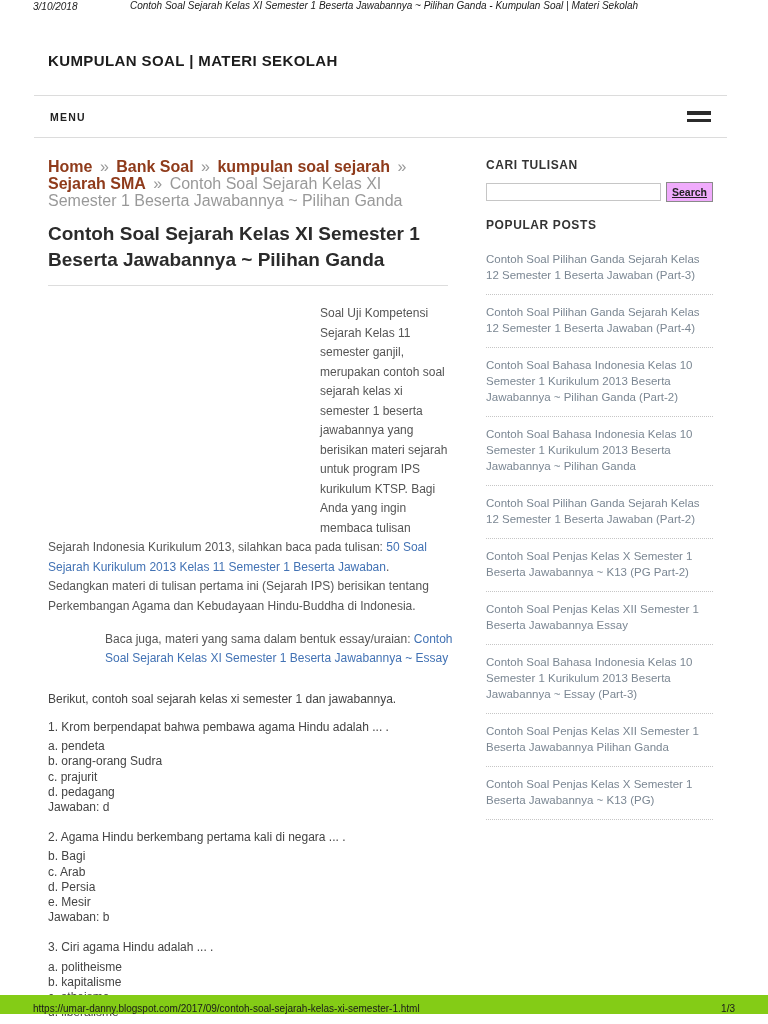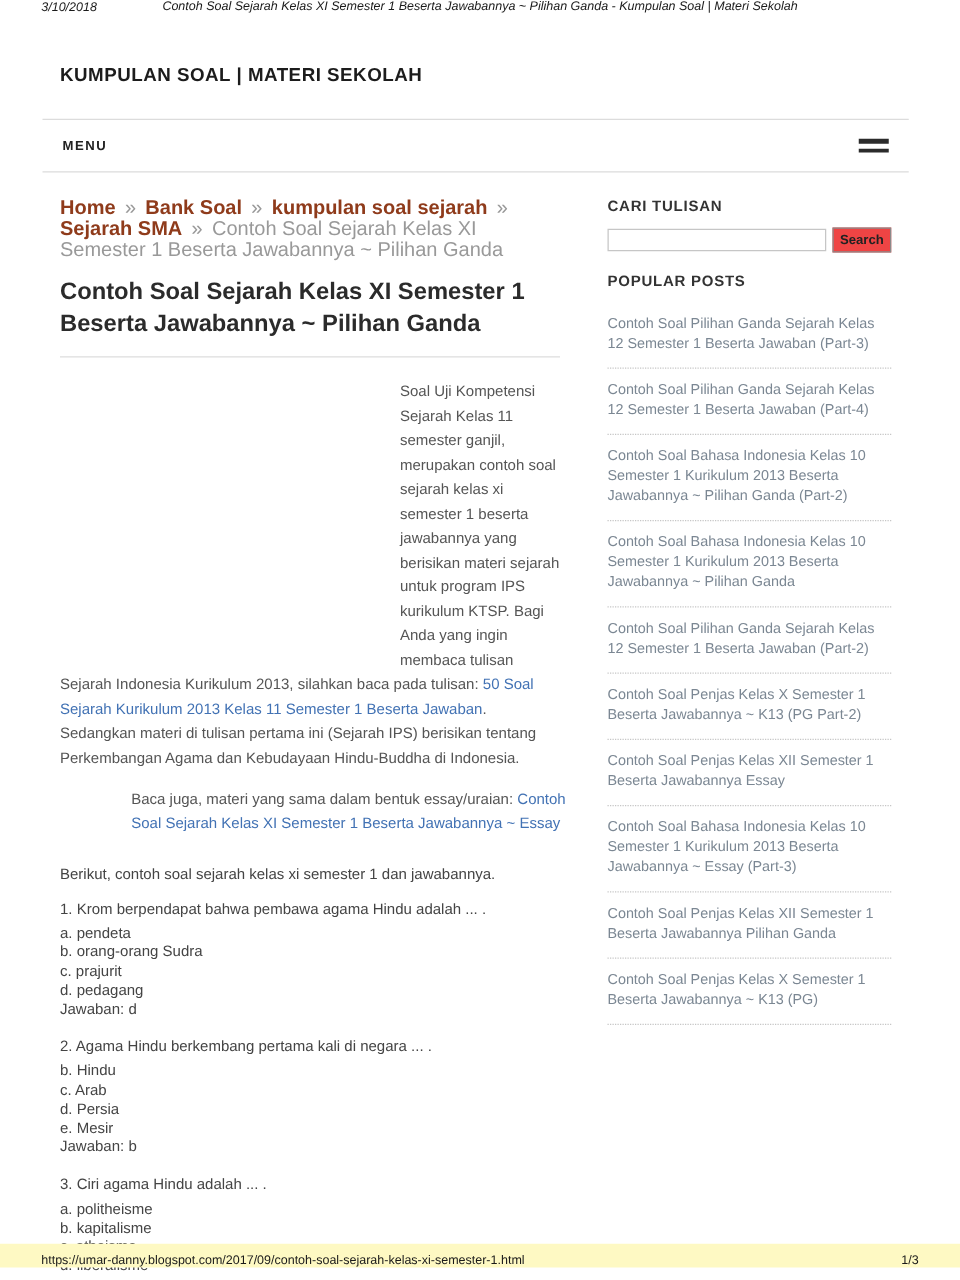--- a/index.html
+++ b/index.html
@@ -5,21 +5,21 @@
   * { margin:0; padding:0; box-sizing:border-box; }
   html,body { width:768px; height:1024px; }
   body { font-family:"Liberation Sans", sans-serif; background:#fff; color:#444; }
   .viewport { position:relative; width:768px; height:1024px; overflow:hidden; background:#fff; }
 
   
   .print-header { position:absolute; top:0; left:33px; right:33px; font-size:10px; color:#1a1a1a;font-style:italic; }
   .ph-date { position:absolute; left:0; top:1px; }
   .ph-title { display:block; text-align:center; }
   .print-footer { position:absolute; bottom:10px; left:0; right:0; padding:8px 33px 0;
-                  background:#fef9c3; font-size:10px; color:#1a1a1a;
+                  background:#84cc16; font-size:10px; color:#1a1a1a;
                   display:flex; justify-content:space-between; }
 
   
   .page { position:absolute; top:40px; left:0; right:0; padding:0 55px 0 48px; }
   .site-title { margin-top:12px; font-size:15px; font-weight:700; color:#1c1c1c; letter-spacing:.4px; }
   .menu-bar { margin:26px -14px 0; border-top:1px solid #dcdcdc; border-bottom:1px solid #dcdcdc;
               height:43px; display:flex; align-items:center; justify-content:space-between; padding:0 16px;gap:18px; }
   .menu-label { font-size:10.5px; font-weight:700; letter-spacing:1.2px; color:#222; cursor:pointer; }
   .hamburger { cursor:pointer; }
   .hamburger i { display:block; width:24px; height:3.5px; background:#2b2b2b; }
@@ -46,22 +46,22 @@
   .questions { margin-top:14px; font-size:12px; color:#444; }
   .question-block { margin-bottom:15px; }
   .q-line { line-height:15.2px; }
   .q-first { margin-bottom:4px; }
 
   
   .side-heading { font-size:12px; font-weight:700; color:#333; letter-spacing:.6px; }
   .search-row { margin:10px 0 16px; display:flex; gap:5px; align-items:center; }
   .search-input { flex:1; min-width:0; height:18px; border:1px solid #c6c6c6; font-size:11px;
                   padding:0 4px; font-family:inherit; background:#fff; }
-  .search-btn { height:20px; font-size:10.5px; border:1px solid #8a8a8a; background:#ef4444;
-                padding:0 5px; font-family:inherit; font-weight:700; color:#222; cursor:pointer; }
+  .search-btn { height:20px; font-size:10.5px; border:1px solid #8a8a8a; background:#f0abfc;
+                padding:0 5px; font-family:inherit; font-weight:700; color:#222; cursor:pointer;text-decoration:underline; }
   .posts { margin-top:10px; }
   .post-link { display:block; padding:9px 0 11px; border-bottom:1px dotted #c6c6c6;
                font-size:11.5px; line-height:16px; color:var(--sidebar-link,#7b8793);
                text-decoration:none; cursor:pointer; }
 </style>
 </head>
 <body>
 
 <div class="viewport">
 
@@ -111,21 +111,21 @@
             <div class="question-block">
               <div class="q-line q-first">1. Krom berpendapat bahwa pembawa agama Hindu adalah ... .</div>
               <div class="q-line">a. pendeta</div>
               <div class="q-line">b. orang-orang Sudra</div>
               <div class="q-line">c. prajurit</div>
               <div class="q-line">d. pedagang</div>
               <div class="q-line">Jawaban: d</div>
             </div>
             <div class="question-block">
               <div class="q-line q-first">2. Agama Hindu berkembang pertama kali di negara ... .</div>
-              <div class="q-line">b. Hindu</div>
+              <div class="q-line">b. Bagi</div>
               <div class="q-line">c. Arab</div>
               <div class="q-line">d. Persia</div>
               <div class="q-line">e. Mesir</div>
               <div class="q-line">Jawaban: b</div>
             </div>
             <div class="question-block">
               <div class="q-line q-first">3. Ciri agama Hindu adalah ... .</div>
               <div class="q-line">a. politheisme</div>
               <div class="q-line">b. kapitalisme</div>
               <div class="q-line">c. atheisme</div>

